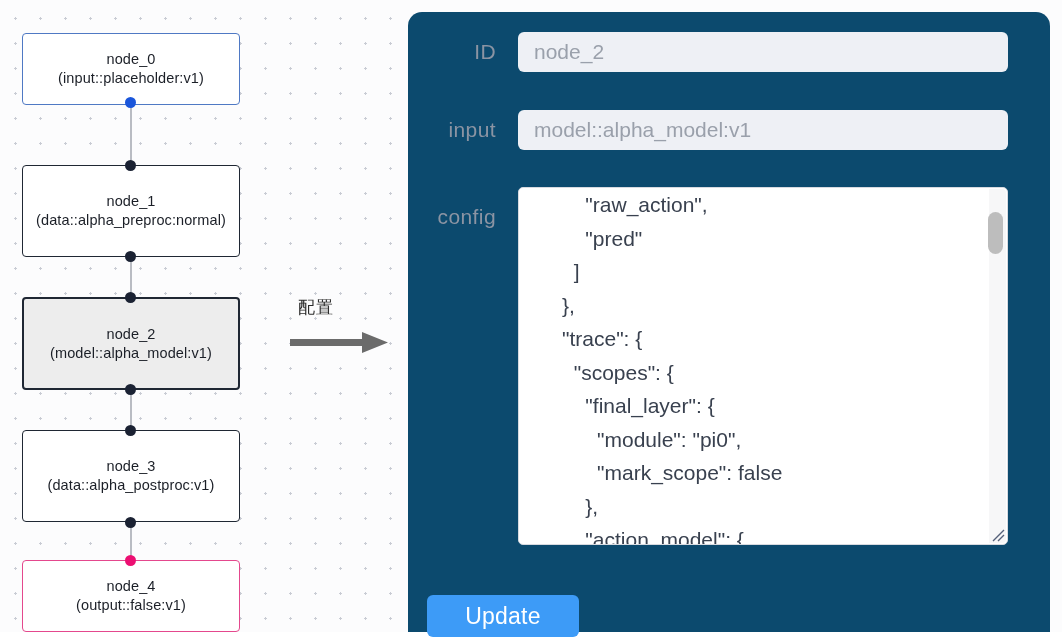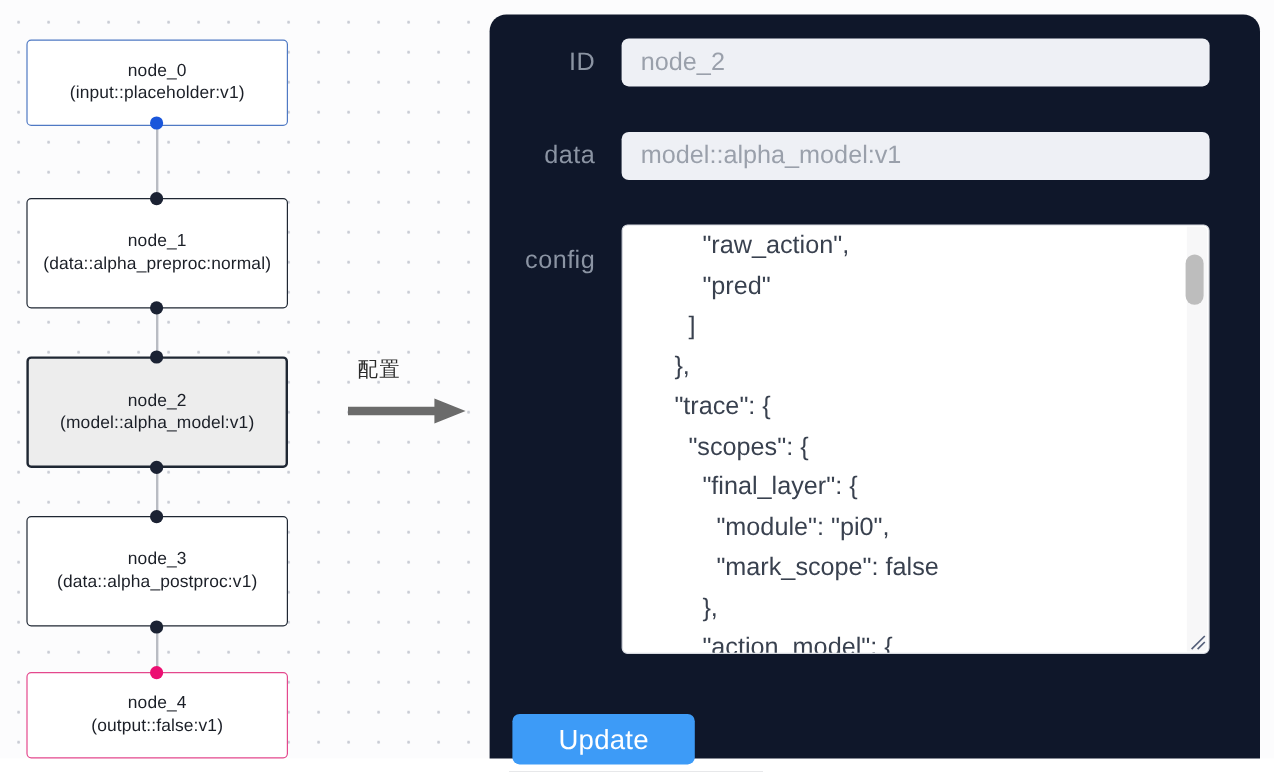--- a/index.html
+++ b/index.html
@@ -140,21 +140,21 @@
     top: 34px;
   }
 
   
   #config-panel {
     position: absolute;
     left: 408px;
     top: 12px;
     width: 642px;
     height: 620px;
-    background: #0f172a;
+    background: #0c4a6e;
     border-radius: 14px 14px 0 0;
     box-sizing: border-box;
   }
   .field-row {
     position: absolute;
     left: 0;
     display: flex;
     align-items: center;
   }
   .field-label {
@@ -326,21 +326,21 @@
   </div>
 
   <div id="config-panel">
 
     <div class="field-row" id="row-id">
       <div class="field-label">ID</div>
       <input class="text-input" id="id-input" type="text" value="node_2" style="">
     </div>
 
     <div class="field-row" id="row-type">
-      <div class="field-label">data</div>
+      <div class="field-label">input</div>
       <input class="text-input" id="type-input" type="text" value="model::alpha_model:v1" style="">
     </div>
 
     <div class="field-row" id="row-config">
       <div class="field-label">config</div>
       <div id="config-textarea-wrap">
         <textarea id="config-textarea" style="">          "raw_action",
           "pred"
         ]
       },

